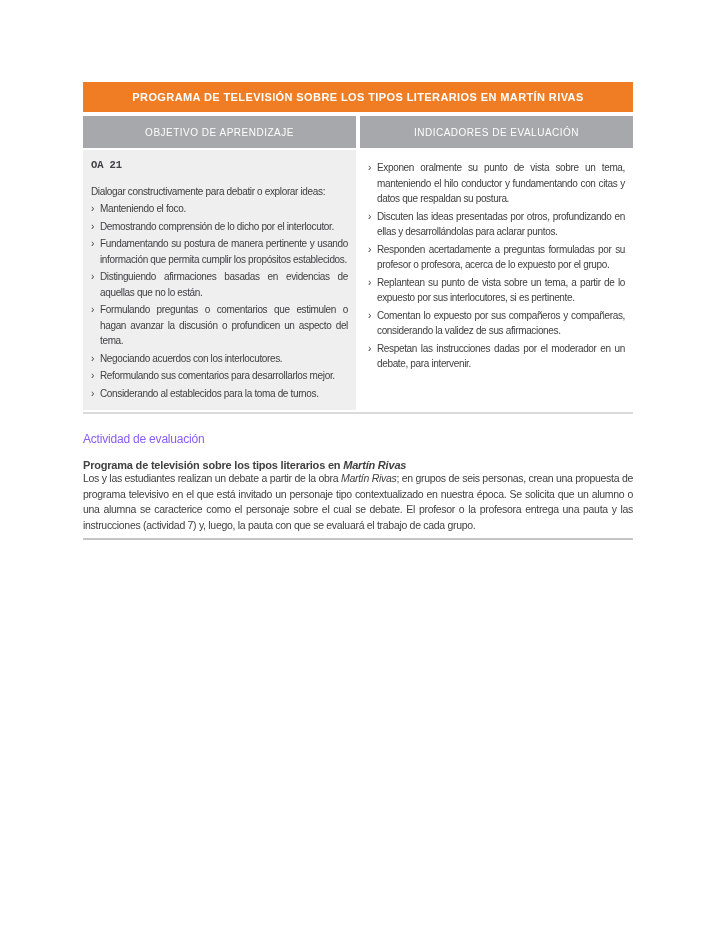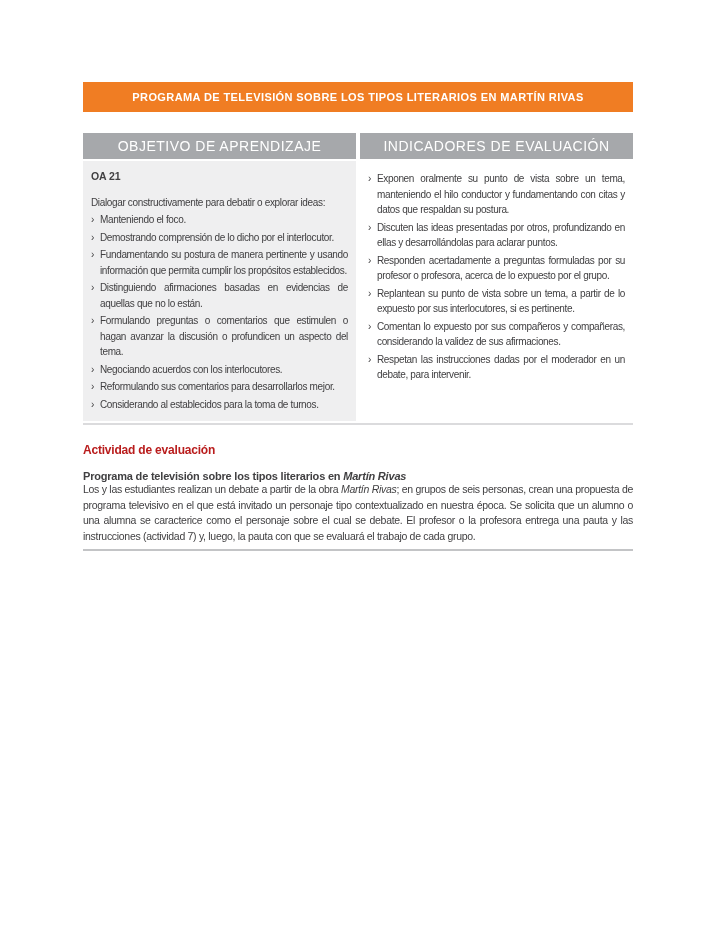--- a/index.html
+++ b/index.html
@@ -20,63 +20,62 @@
     height: 30px;
     background: #F07D23;
     color: #ffffff;
     display: flex; align-items: center; justify-content: center;
     font-size: 11px; font-weight: bold;
     letter-spacing: 0.4px;
   }
   
   .head-row { display: flex; gap: 4px; margin-top: 4px; }
   .head-cell {
-    flex: 1; height: 26px;
+    flex: 1; height: 32px;
     background: #A6A8AB;
     color: #ffffff;
     display: flex; align-items: center; justify-content: center;
-    font-size: 14px; font-weight: 400;
+    font-size: 10px; font-weight: 400;
     letter-spacing: 0.5px;
-    margin-top: 17px;
   }
   
   .body-row { display: flex; gap: 4px; margin-top: 2px; align-items: stretch; }
   .cell {
     flex: 1;
     padding: 8px 8px 9px 8px;
     font-size: 10px;
     line-height: 15.5px;
     letter-spacing: -0.35px;
     text-align: justify;
     color: #414042;
   }
   .cell.objective { background: #EFEFF0; }
   .cell.indicators { background: #ffffff; }
-  .oa-code { font-weight: bold; font-size: 10.5px; letter-spacing: -0.1px; }
+  .oa-code { font-weight: bold; font-size: 10.5px; letter-spacing: -0.1px; font-family: Liberation Mono, monospace; }
   .intro { margin-top: 10px; }
   ul.bullets { list-style: none; margin: 0; padding: 0; }
   ul.bullets li {
     position: relative;
     padding-left: 9px;
     margin-top: 2px;
   }
   ul.bullets .marker {
     position: absolute; left: 0; top: 0;
     letter-spacing: 0;
   }
   .table-rule {
     margin-top: 2px;
     height: 2px;
     background: #DBDBDD;
   }
   
   .activity-heading {
     margin-top: 18px;
-    color: #b91c1c;
-    font-weight: bold;
+    color: #8b5cf6;
+    font-weight: normal;
     font-size: 12px;
     letter-spacing: -0.2px;
   }
   .activity-subtitle {
     margin-top: 13px;
     font-weight: bold;
     font-size: 11px;
     letter-spacing: -0.2px;
     color: #414042;
   }

